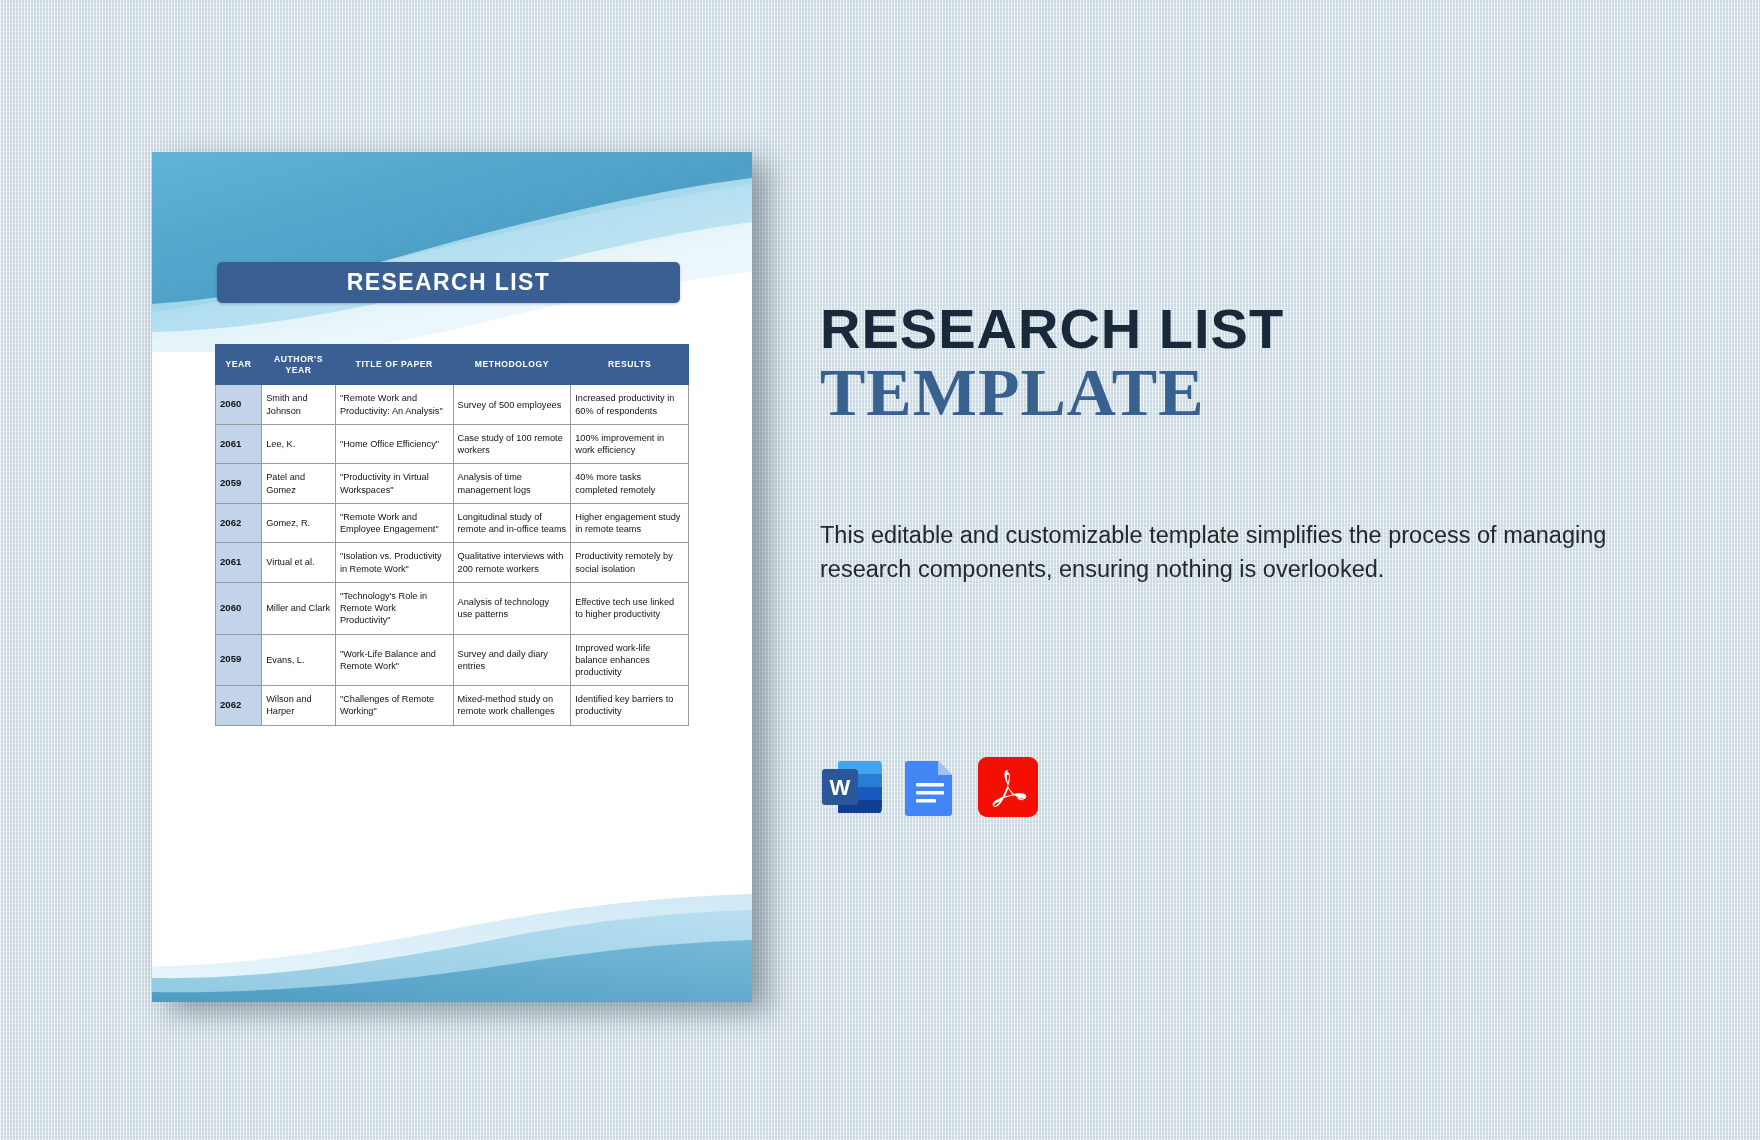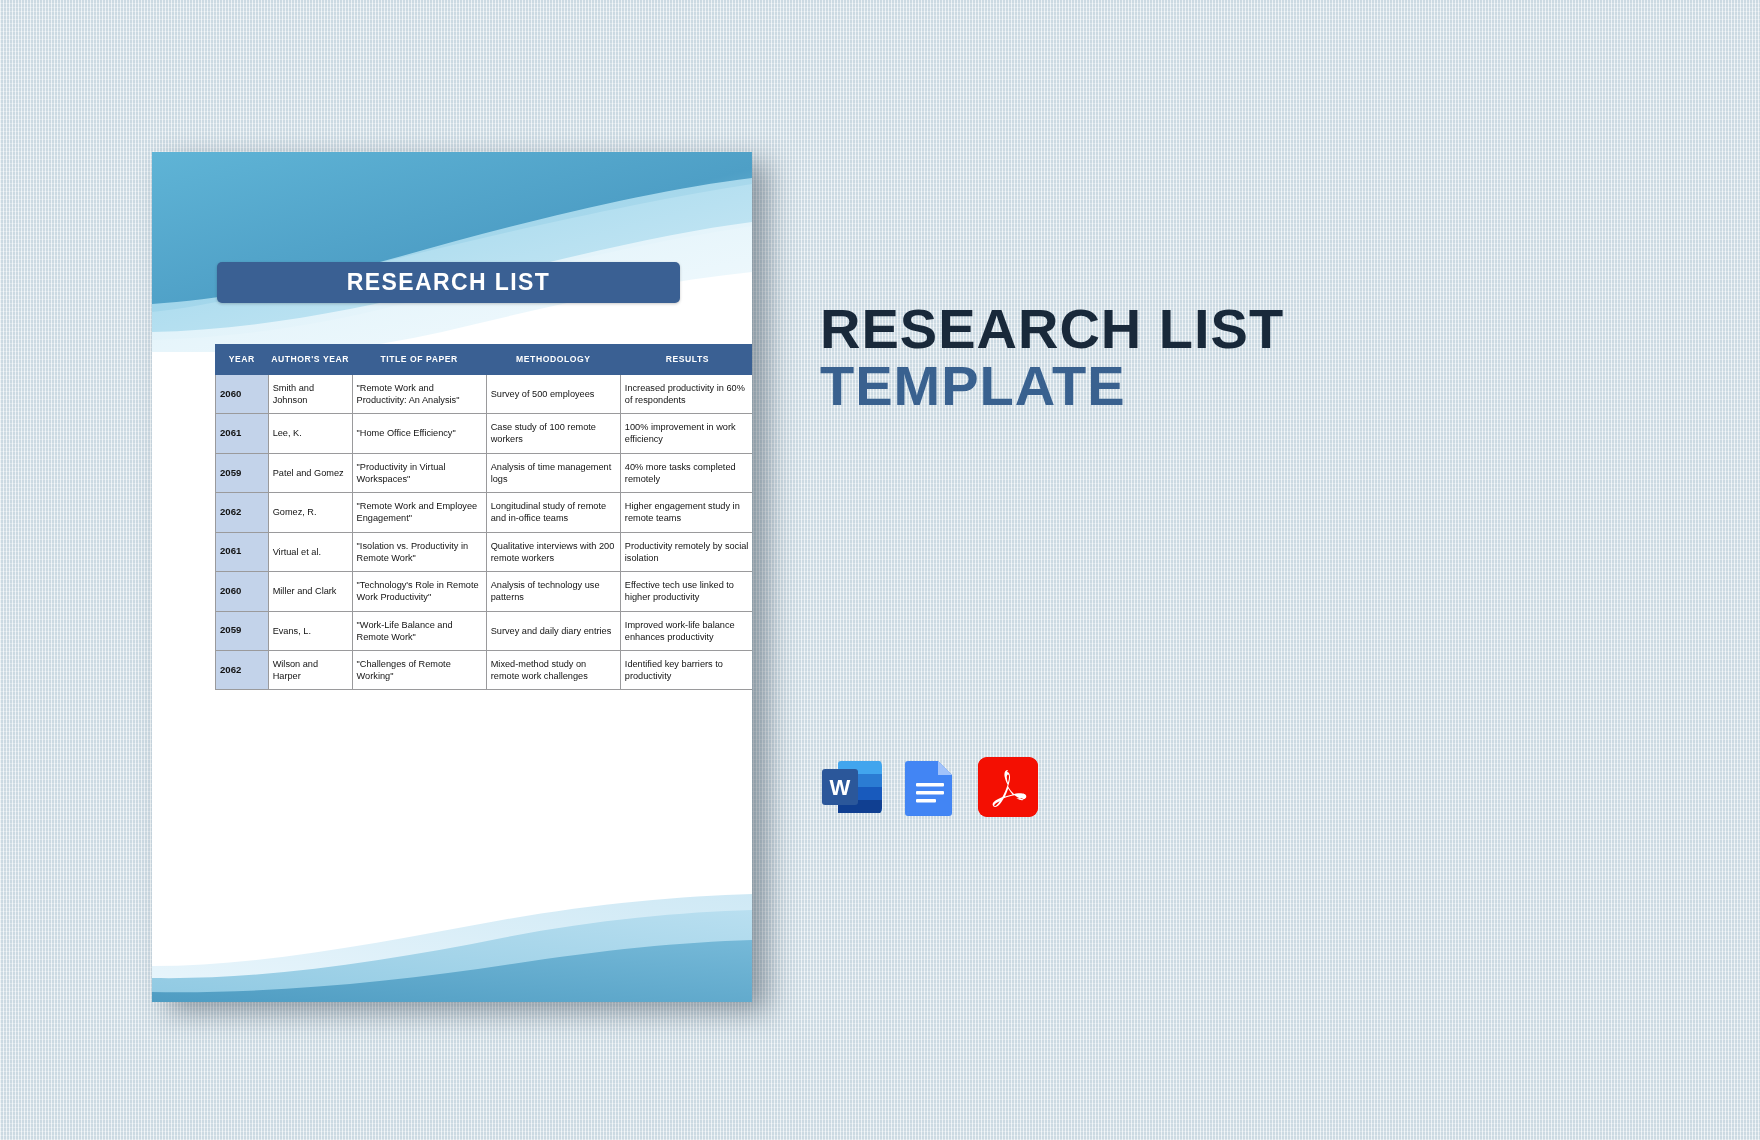--- a/index.html
+++ b/index.html
@@ -69,21 +69,21 @@
 
   
   #research-table-wrap {
     position: absolute;
     left: 63px;
     top: 192px;
     width: 474px;
   }
   table#research-table {
     border-collapse: collapse;
-    width: 540px;
+    width: 474px;
     table-layout: fixed;
     border: 1px solid #58585a;
   }
   #research-table th {
     background: #3a6093;
     color: #ffffff;
     font-size: 8.6px;
     font-weight: bold;
     letter-spacing: 0.55px;
     padding: 9px 2px;
@@ -121,26 +121,27 @@
   }
   #promo-heading-line1 {
     font-size: 56px;
     font-weight: bold;
     color: #19293a;
     letter-spacing: 1px;
     line-height: 1.02;
     margin: 0;
   }
   #promo-heading-line2 {
-    font-size: 56px;
+    font-size: 68px;
     font-weight: bold;
     color: #39618f;
     letter-spacing: 1px;
     line-height: 1.04;
     margin: 0;
+    font-family: Liberation Serif, serif;
   }
   #promo-description {
     margin: 90px 0 0 0;
     font-size: 23.5px;
     line-height: 1.46;
     color: #242829;
     max-width: 800px;
   }
 
   
@@ -295,20 +296,21 @@
             <td>Identified key barriers to productivity</td>
           </tr>
         </tbody>
     </table>
   </div>
 </div>
 
 <div id="right-panel">
   <h1 id="promo-heading-line1">RESEARCH LIST</h1>
   <h1 id="promo-heading-line2">TEMPLATE</h1>
+  <p id="promo-description">This editable and customizable template simplifies the process of managing research components, ensuring nothing is overlooked.</p>
 </div>
 
 <div id="format-icons">
 
   <div class="format-icon" id="icon-word">
     <svg viewBox="0 0 60 60" width="60" height="60">
       <rect x="16" y="4" width="44" height="52" rx="3" fill="#41a5ee"></rect>
       <rect x="16" y="17" width="44" height="13" fill="#2b7cd3"></rect>
       <rect x="16" y="30" width="44" height="13" fill="#185abd"></rect>
       <rect x="16" y="43" width="44" height="13" fill="#103f91"></rect>

